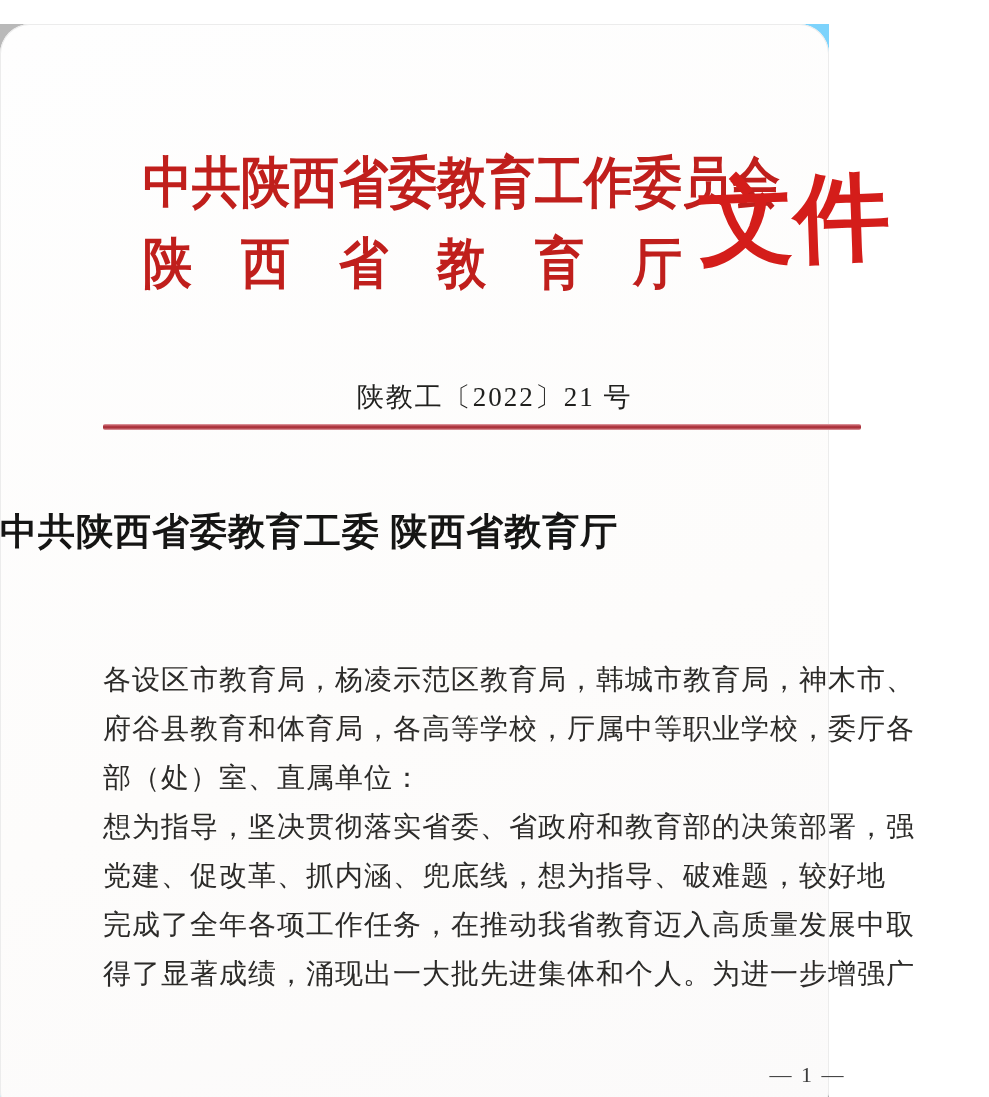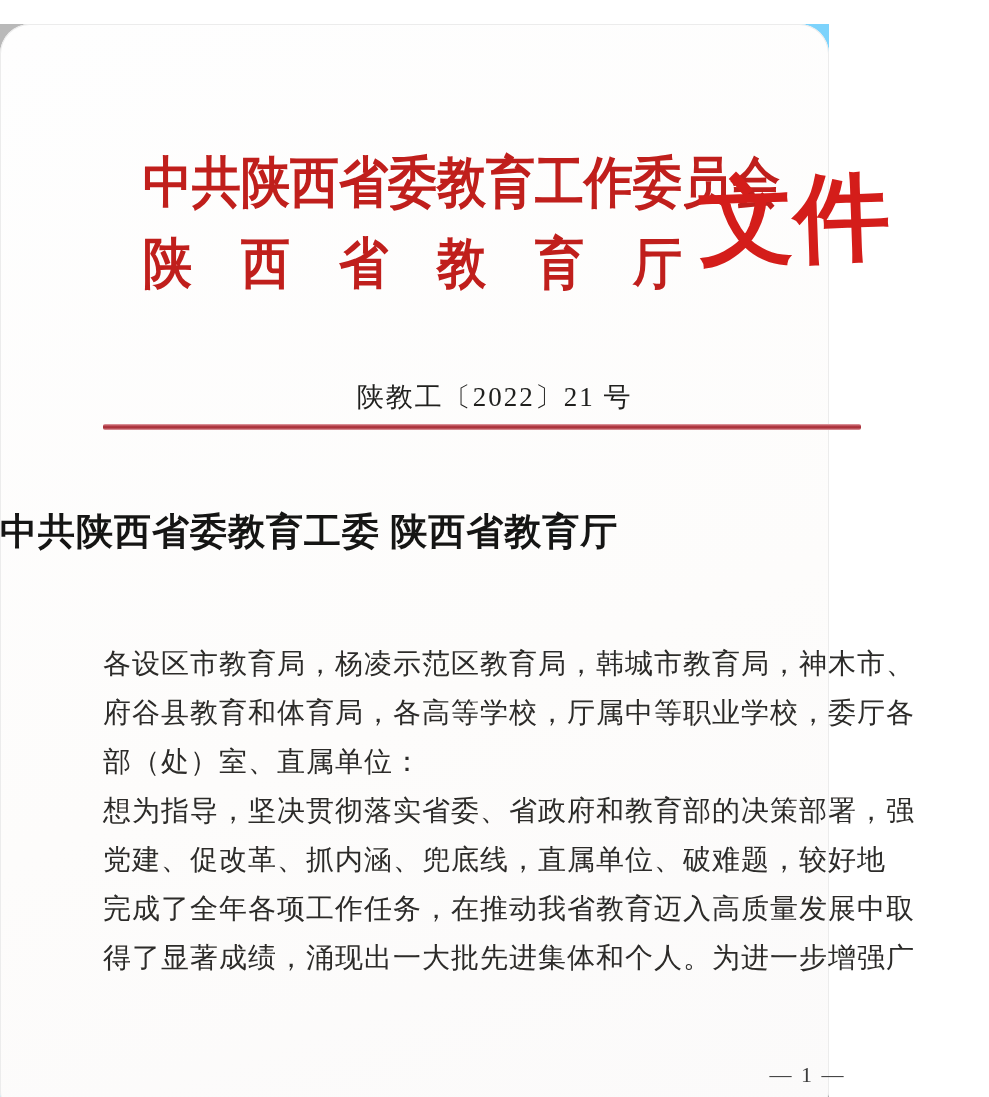--- a/index.html
+++ b/index.html
@@ -65,21 +65,21 @@
     position: absolute; left: 0; top: 477px; width: 989px;
     text-align: left; color: #151514;
   }
   .title-line {
     font-size: 37px; font-weight: bold; letter-spacing: 1px;
     line-height: 61px; white-space: nowrap;
   }
 
   
   .body-block {
-    position: absolute; left: 103px; top: 615px; width: 760px;
+    position: absolute; left: 103px; top: 631px; width: 760px;
     font-size: 28px; color: #2c2b29; letter-spacing: 1px;
   }
   .bline {
     height: 49px; line-height: 49px; white-space: nowrap;
     text-align: justify;
   }
   .bline.fill { text-align-last: justify; }
   .bline.indent { padding-left: 43px; }
 
   
@@ -109,21 +109,21 @@
 
     <div class="title-block">
       <div class="title-line">中共陕西省委教育工委 陕西省教育厅</div>
     </div>
 
     <div class="body-block">
       <div class="bline fill">各设区市教育局，杨凌示范区教育局，韩城市教育局，神木市、</div>
       <div class="bline fill">府谷县教育和体育局，各高等学校，厅属中等职业学校，委厅各</div>
       <div class="bline">部（处）室、直属单位：</div>
       <div class="bline fill">想为指导，坚决贯彻落实省委、省政府和教育部的决策部署，强</div>
-      <div class="bline fill">党建、促改革、抓内涵、兜底线，直属单位、破难题，较好地</div>
+      <div class="bline fill">党建、促改革、抓内涵、兜底线，想为指导、破难题，较好地</div>
       <div class="bline fill">完成了全年各项工作任务，在推动我省教育迈入高质量发展中取</div>
       <div class="bline fill">得了显著成绩，涌现出一大批先进集体和个人。为进一步增强广</div>
     </div>
 
     <div class="page-number">— 1 —</div>
 
   </div>
 </div>
 
 </body></html>

